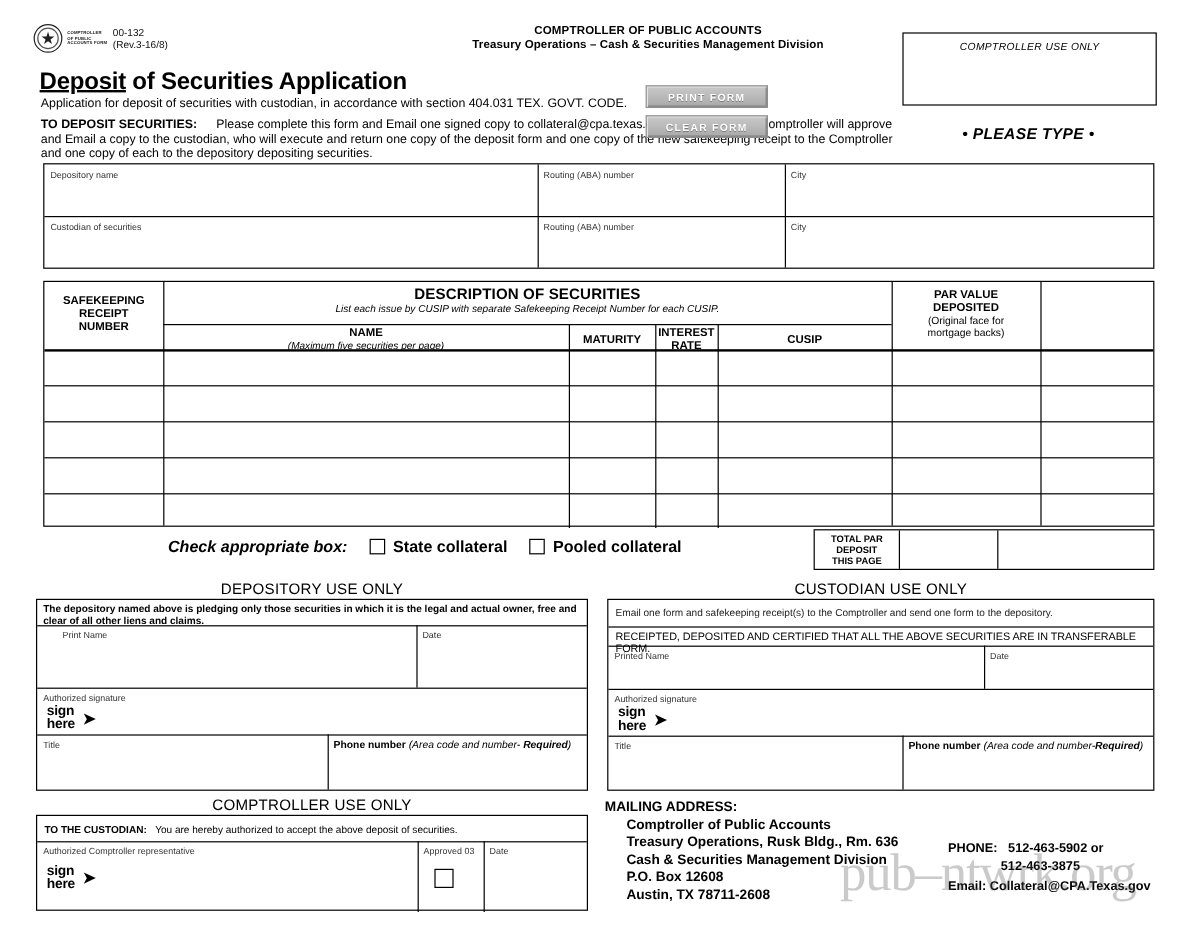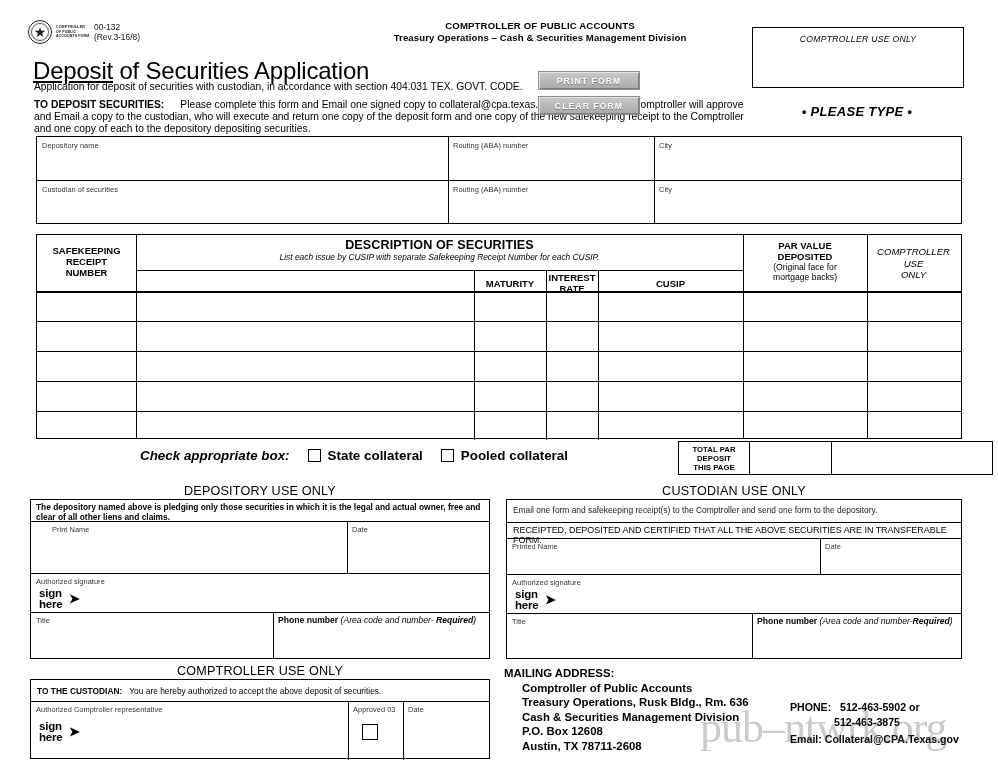--- a/index.html
+++ b/index.html
@@ -18,21 +18,21 @@
   .seal .star{font-size:14px;line-height:14px;color:#222;}
   .seal::after{content:"";position:absolute;left:2px;top:2px;right:2px;bottom:2px;border:0.8px solid #555;border-radius:50%;}
   .agency-mini{font-size:3.6px;line-height:4.4px;letter-spacing:.1px;color:#222;
                width:34px;font-weight:700;text-transform:uppercase;}
   .formno{font-size:8.4px;line-height:10px;color:#111;white-space:nowrap;}
 
   .hdr-center{position:absolute;left:260px;top:20px;width:560px;text-align:center;}
   .hdr-center .l1{font-size:9.6px;font-weight:bold;letter-spacing:.15px;}
   .hdr-center .l2{font-size:9.6px;font-weight:bold;letter-spacing:.1px;margin-top:1px;}
 
-  h1.title{position:absolute;left:33px;top:57px;margin:0;font-size:24px;font-weight:normal;letter-spacing:-.2px;}
+  h1.title{position:absolute;left:33px;top:57px;margin:0;font-size:20px;font-weight:bold;letter-spacing:-.2px;}
   h1.title .u{text-decoration:underline;}
   .subtitle{position:absolute;left:34px;top:81px;font-size:10.3px;}
 
   .notice{position:absolute;left:34px;top:99px;width:712px;font-size:10.3px;line-height:11.8px;}
   .notice b{font-weight:bold;}
   .notice .gap{display:inline-block;width:16px;}
 
   
   .btnrow{position:absolute;left:538px;top:71px;display:flex;gap:6px;flex-direction:column;}
   .formbtn{
@@ -70,21 +70,21 @@
   .th .md{font-size:9.5px;font-weight:bold;line-height:11px;}
   .th .sm{font-size:8.6px;line-height:10px;}
   .th .itb{font-size:9.6px;font-style:italic;line-height:11.5px;}
 
   
   .checkrow{position:absolute;left:140px;top:448px;display:flex;align-items:flex-end;}
   .checkrow .lbl{font-size:13.4px;font-style:italic;font-weight:bold;margin-right:18px;}
   .cbox{width:13px;height:13px;border:1.4px solid #000;display:inline-block;margin-right:7px;box-sizing:border-box;}
   .chk-item{display:flex;align-items:center;font-size:13.4px;font-weight:bold;margin-right:18px;}
 
-  #totalbox{left:678px;top:441px;width:315px;height:34px;}
+  #totalbox{left:678px;top:441px;width:284px;height:34px;}
   .tplabel{position:absolute;left:4px;top:3px;width:62px;text-align:center;font-size:7.8px;font-weight:bold;line-height:9px;}
 
   
   .sechead{position:absolute;font-size:12.6px;letter-spacing:.2px;text-align:center;}
 
   
   #depuse{left:30px;top:499px;width:460px;height:160px;}
   .legalnote{position:absolute;left:36px;top:503px;width:448px;font-size:8.4px;font-weight:bold;line-height:9.8px;}
   .signhere{position:absolute;font-size:11.5px;font-weight:bold;line-height:11px;letter-spacing:-.2px;}
   .signhere .arr{position:absolute;left:30px;top:4px;font-size:13px;line-height:13px;}
@@ -197,20 +197,24 @@
       <div class="md">SAFEKEEPING</div>
       <div class="md">RECEIPT</div>
       <div class="md">NUMBER</div>
     </div>
 
     <div class="th" style="left:99px;top:3px;width:607px;">
       <div class="big">DESCRIPTION OF SECURITIES</div>
       <div class="it">List each issue by CUSIP with separate Safekeeping Receipt Number for each CUSIP.</div>
     </div>
 
+    <div class="th" style="left:99px;top:37px;width:338px;">
+      <div class="md">NAME</div>
+      <div class="it">(Maximum five securities per page)</div>
+    </div>
 
     <div class="th" style="left:437px;top:43px;width:72px;">
       <div class="md">MATURITY</div>
     </div>
 
     <div class="th" style="left:509px;top:37px;width:52px;">
       <div class="md">INTEREST</div>
       <div class="md">RATE</div>
     </div>
 
@@ -218,25 +222,20 @@
       <div class="md">CUSIP</div>
     </div>
 
     <div class="th" style="left:706px;top:5px;width:124px;">
       <div class="md">PAR VALUE</div>
       <div class="md">DEPOSITED</div>
       <div class="sm">(Original face for</div>
       <div class="sm">mortgage backs)</div>
     </div>
 
-    <div class="th" style="left:830px;top:11px;width:93px;">
-      <div class="itb">COMPTROLLER</div>
-      <div class="itb">USE</div>
-      <div class="itb">ONLY</div>
-    </div>
 
     <div>
       <div style="position:absolute;left:1px;top:57px;width:97px;height:28px;"></div>
       <div style="position:absolute;left:101px;top:57px;width:335px;height:28px;"></div>
       <div style="position:absolute;left:439px;top:57px;width:69px;height:28px;"></div>
       <div style="position:absolute;left:511px;top:57px;width:49px;height:28px;"></div>
       <div style="position:absolute;left:563px;top:57px;width:142px;height:28px;"></div>
       <div style="position:absolute;left:708px;top:57px;width:121px;height:28px;"></div>
       <div style="position:absolute;left:832px;top:57px;width:90px;height:28px;"></div>
     </div>

